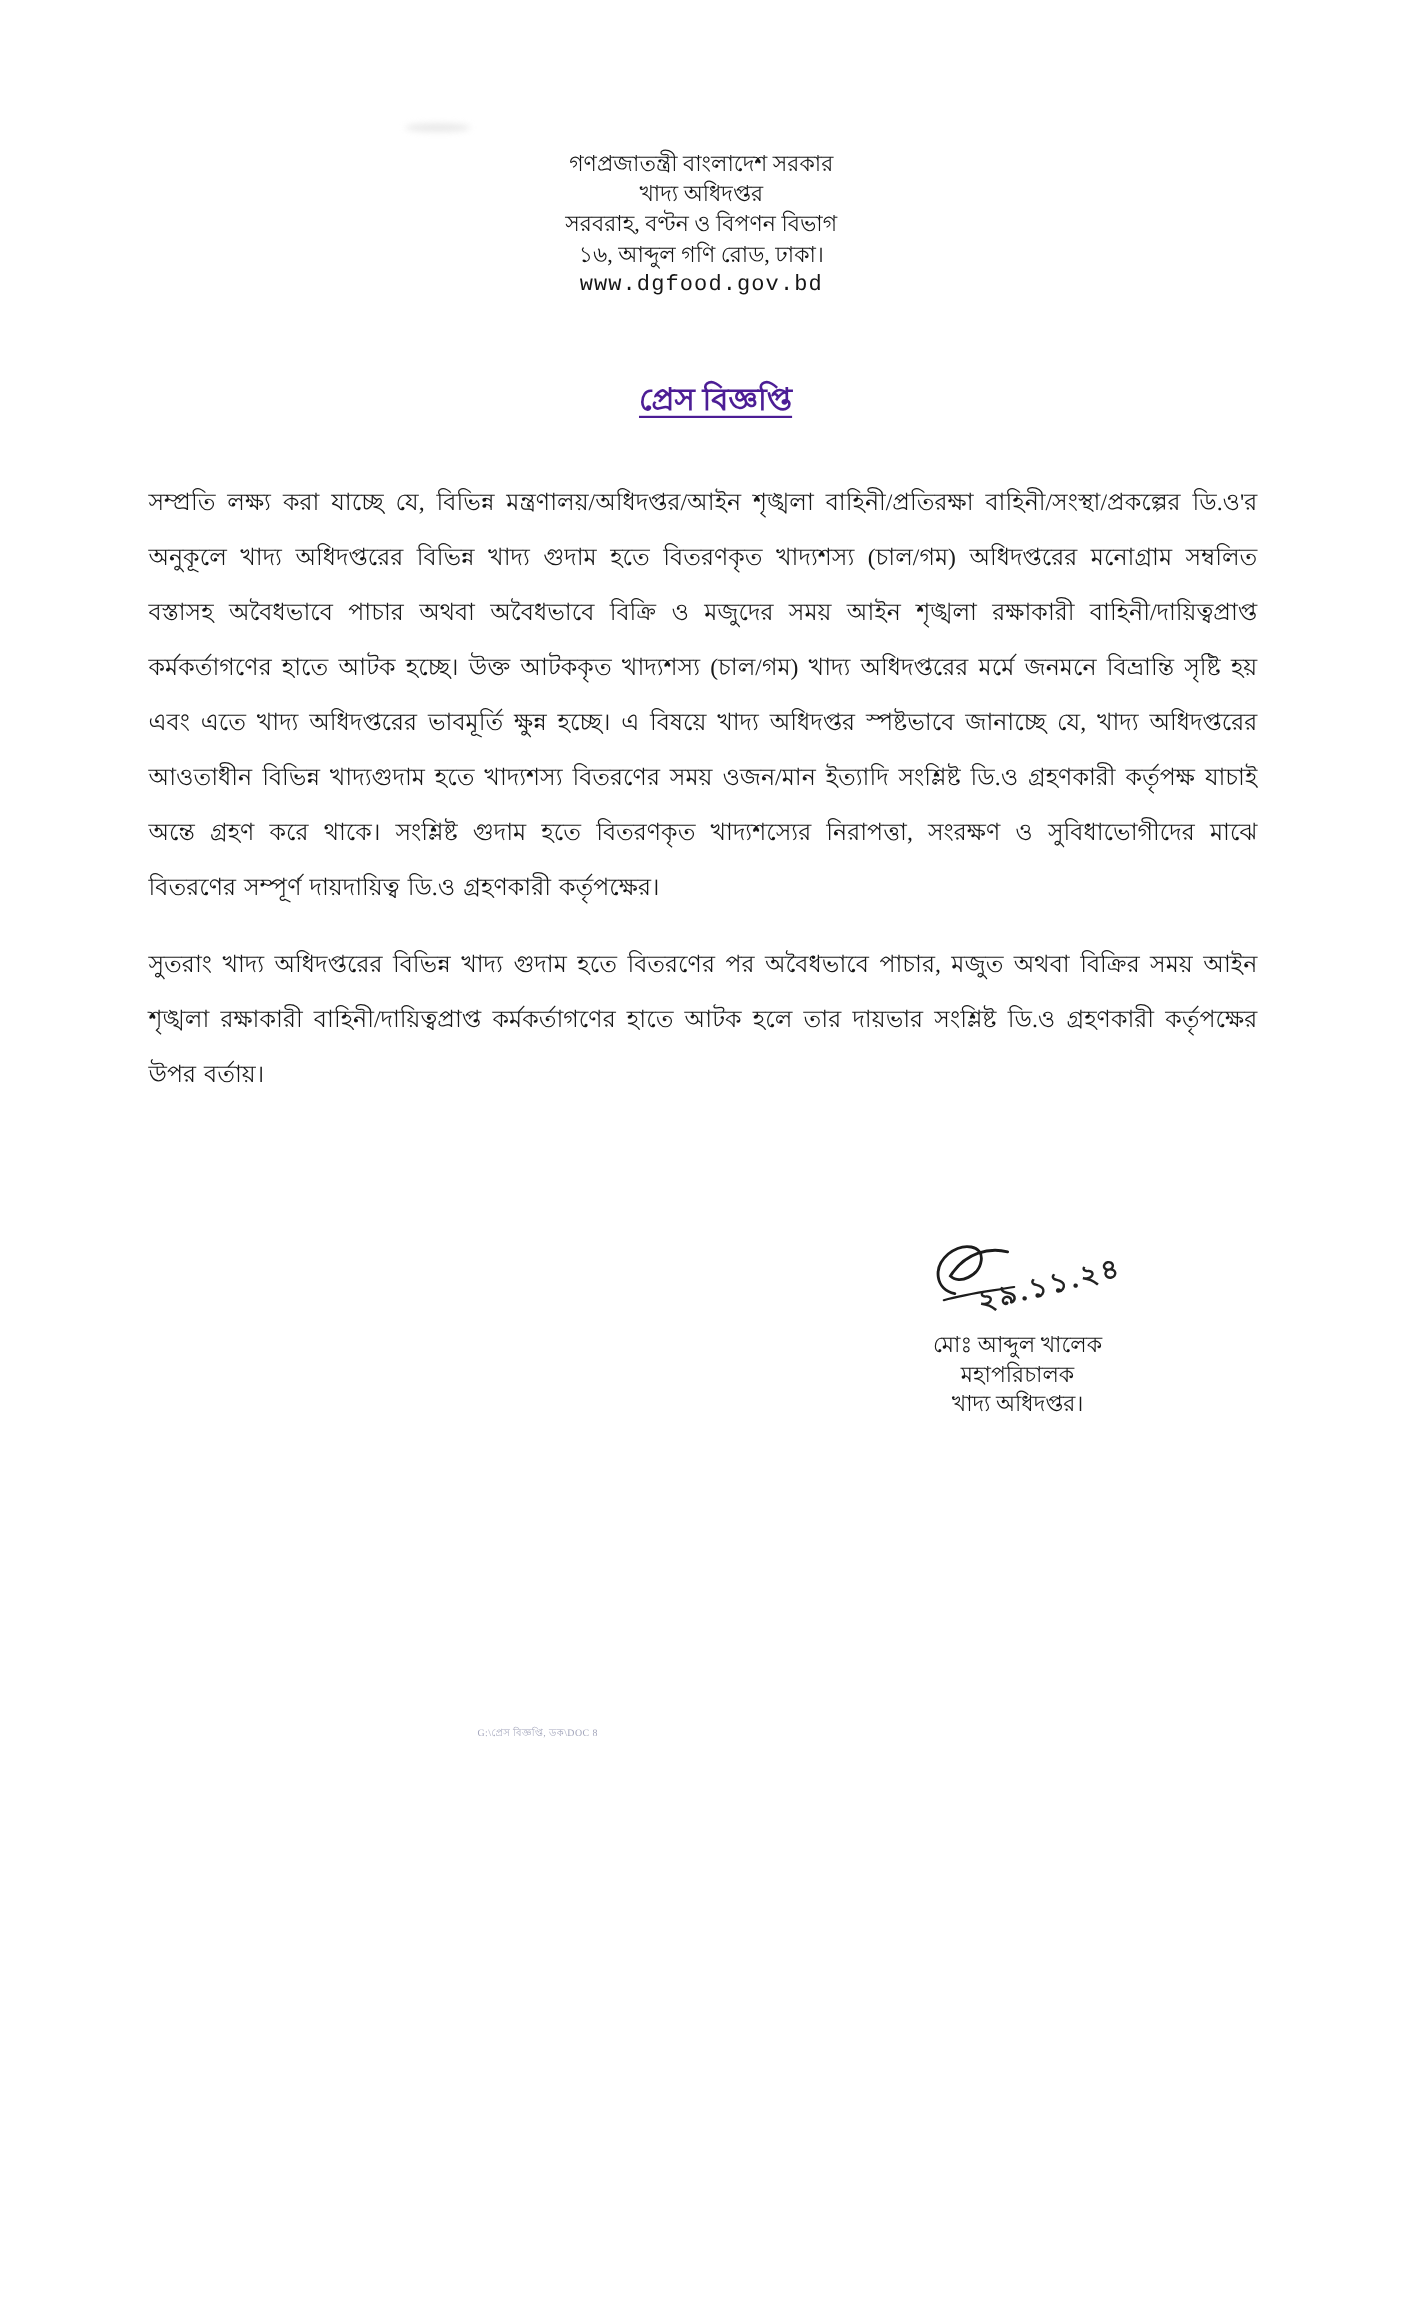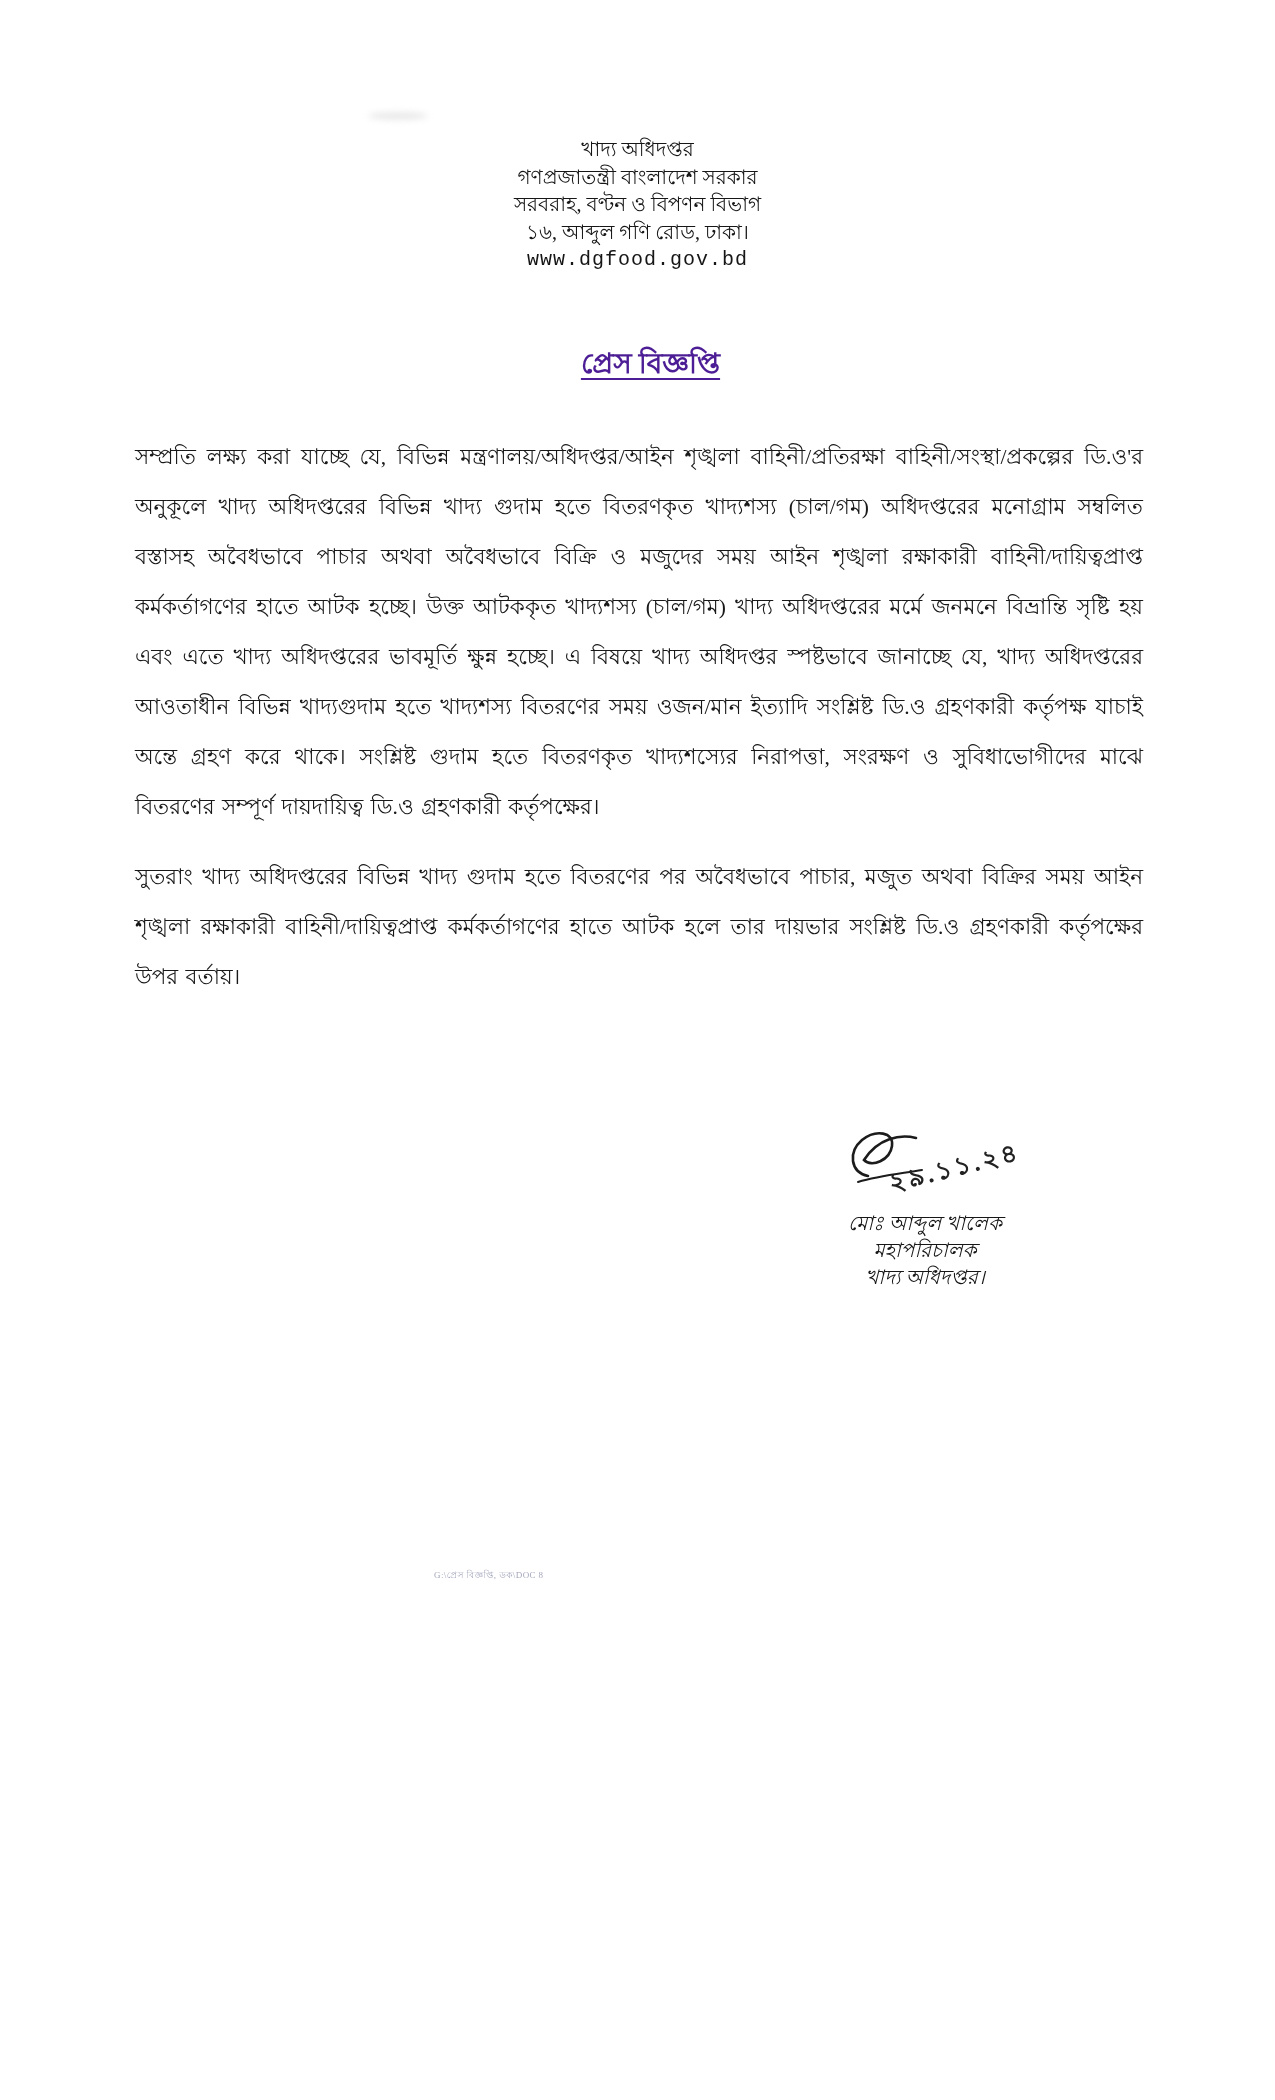--- a/index.html
+++ b/index.html
@@ -97,21 +97,20 @@
   }
   .sig-lines {
     position: absolute;
     top: 82px;
     left: 0;
     width: 100%;
     text-align: center;
     font-size: 20px;
     line-height: 27px;
     color: #161616;
-    font-style: italic;
   }
   .footer-note {
     position: absolute;
     left: 434px;
     top: 1568px;
     font-size: 9px;
     color: #8d90ab;
     letter-spacing: .4px;
     opacity: .8;
     filter: blur(.2px);
@@ -119,22 +118,22 @@
   }
 </style>
 </head>
 <body>
 
 <div class="page">
 
   <div class="smudge-top"></div>
 
   <header class="letterhead">
+    <div>গণপ্রজাতন্ত্রী বাংলাদেশ সরকার</div>
     <div>খাদ্য অধিদপ্তর</div>
-    <div>গণপ্রজাতন্ত্রী বাংলাদেশ সরকার</div>
     <div>সরবরাহ, বণ্টন ও বিপণন বিভাগ</div>
     <div>১৬, আব্দুল গণি রোড, ঢাকা।</div>
     <div class="website">www.dgfood.gov.bd</div>
   </header>
 
   <div class="doc-title">
     <span class="underlined">প্রেস বিজ্ঞপ্তি</span>
   </div>
 
   <p class="body-para para-1">সম্প্রতি লক্ষ্য করা যাচ্ছে যে, বিভিন্ন মন্ত্রণালয়/অধিদপ্তর/আইন শৃঙ্খলা বাহিনী/প্রতিরক্ষা বাহিনী/সংস্থা/প্রকল্পের ডি.ও'র অনুকূলে খাদ্য অধিদপ্তরের বিভিন্ন খাদ্য গুদাম হতে বিতরণকৃত খাদ্যশস্য (চাল/গম) অধিদপ্তরের মনোগ্রাম সম্বলিত বস্তাসহ অবৈধভাবে পাচার অথবা অবৈধভাবে বিক্রি ও মজুদের সময় আইন শৃঙ্খলা রক্ষাকারী বাহিনী/দায়িত্বপ্রাপ্ত কর্মকর্তাগণের হাতে আটক হচ্ছে। উক্ত আটককৃত খাদ্যশস্য (চাল/গম) খাদ্য অধিদপ্তরের মর্মে জনমনে বিভ্রান্তি সৃষ্টি হয় এবং এতে খাদ্য অধিদপ্তরের ভাবমূর্তি ক্ষুন্ন হচ্ছে। এ বিষয়ে খাদ্য অধিদপ্তর স্পষ্টভাবে জানাচ্ছে যে, খাদ্য অধিদপ্তরের আওতাধীন বিভিন্ন খাদ্যগুদাম হতে খাদ্যশস্য বিতরণের সময় ওজন/মান ইত্যাদি সংশ্লিষ্ট ডি.ও গ্রহণকারী কর্তৃপক্ষ যাচাই অন্তে গ্রহণ করে থাকে। সংশ্লিষ্ট গুদাম হতে বিতরণকৃত খাদ্যশস্যের নিরাপত্তা, সংরক্ষণ ও সুবিধাভোগীদের মাঝে বিতরণের সম্পূর্ণ দায়দায়িত্ব ডি.ও গ্রহণকারী কর্তৃপক্ষের।</p>

